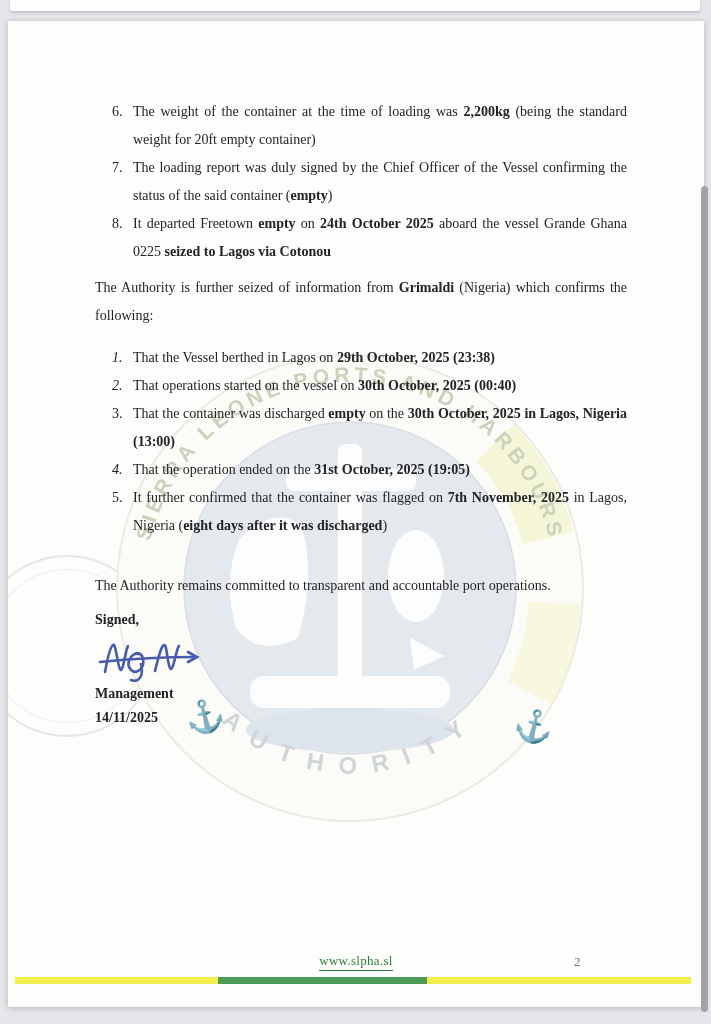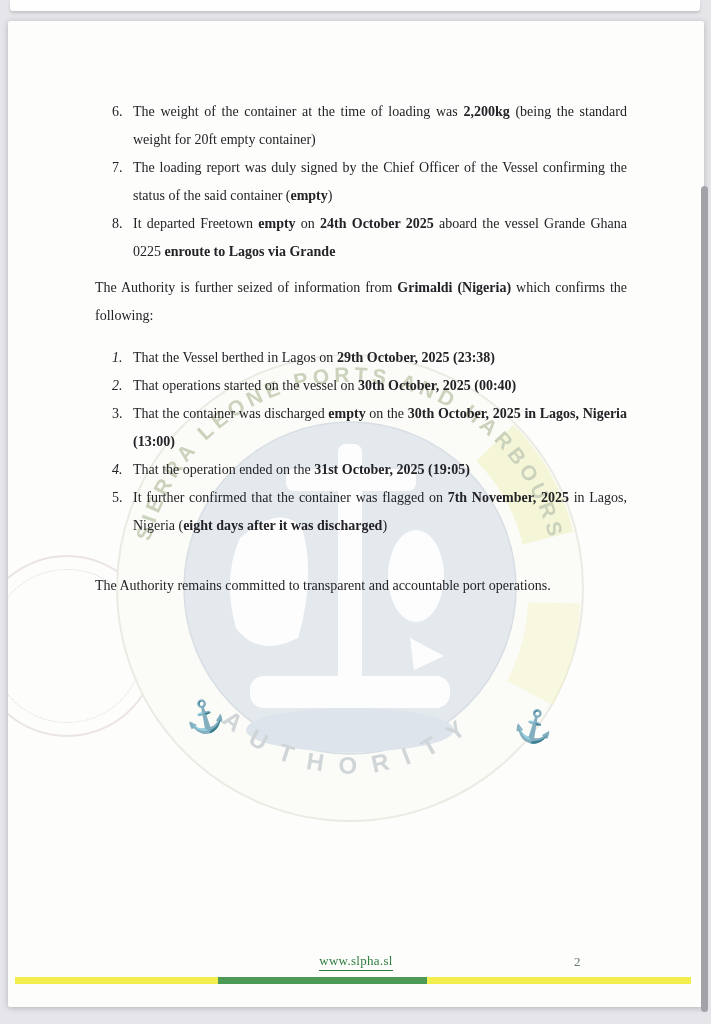--- a/index.html
+++ b/index.html
@@ -21,21 +21,21 @@
 
   
   .content{position:absolute;left:0;top:0;width:100%;padding-top:77px;
     color:#232327;font-size:14px;line-height:28px;}
   .para{margin:0 0 0 87px;width:532px;text-align:justify;}
   .list{margin-left:104px;}
   .item{display:flex;align-items:flex-start;}
   .num{flex:0 0 21px;}
   .num.it{font-style:italic;}
   .ibody{flex:0 0 494px;text-align:justify;}
-  .s-b{font-weight:bold;}
+  .s-b{font-weight:normal;}
   .s-bi{font-weight:bold;}
   .mt-para{margin-top:8px;}
   .mt-list{margin-top:14px;}
   .mt-close{margin-top:32px;}
   .sig-block{margin:8px 0 0 87px;}
   .sig-label,.sig-name,.sig-date{font-weight:bold;line-height:24px;}
   .sig-ink{display:block;margin:2px 0 0 2px;}
 
   
   .footer-site{position:absolute;left:0;top:932px;width:696px;text-align:center;
@@ -92,21 +92,21 @@
           <div class="item">
             <span class="num">6.</span>
             <div class="ibody"><span class="s-r">The weight of the container at the time of loading was </span><span class="s-bi">2,200kg</span><span class="s-r"> (being the standard weight for 20ft empty container)</span></div>
           </div>
           <div class="item">
             <span class="num">7.</span>
             <div class="ibody"><span class="s-r">The loading report was duly signed by the Chief Officer of the Vessel confirming the status of the said container (</span><span class="s-bi">empty</span><span class="s-r">)</span></div>
           </div>
           <div class="item">
             <span class="num">8.</span>
-            <div class="ibody"><span class="s-r">It departed Freetown </span><span class="s-bi">empty</span><span class="s-r"> on </span><span class="s-bi">24th October 2025</span><span class="s-r"> aboard the vessel Grande Ghana 0225 </span><span class="s-bi">enroute to Lagos via Grande</span></div>
+            <div class="ibody"><span class="s-r">It departed Freetown </span><span class="s-bi">empty</span><span class="s-r"> on </span><span class="s-bi">24th October 2025</span><span class="s-r"> aboard the vessel Grande Ghana 0225 </span><span class="s-bi">seized to Lagos via Cotonou</span></div>
           </div>
         </div>
 
       <p class="para mt-para" id="para-main"><span class="s-r">The Authority is further seized of information from </span><span class="s-bi">Grimaldi</span><span class="s-r"> </span><span class="s-b">(Nigeria)</span><span class="s-r"> which confirms the following:</span></p>
 
       <div class="list mt-list" id="list-bottom">
           <div class="item">
             <span class="num it">1.</span>
             <div class="ibody"><span class="s-r">That the Vessel berthed in Lagos on </span><span class="s-bi">29th October, 2025 (23:38)</span></div>
           </div>
@@ -123,20 +123,35 @@
             <div class="ibody"><span class="s-r">That the operation ended on the </span><span class="s-bi">31st October, 2025 (19:05)</span></div>
           </div>
           <div class="item">
             <span class="num">5.</span>
             <div class="ibody"><span class="s-r">It further confirmed that the container was flagged on </span><span class="s-bi">7th November, 2025</span><span class="s-r"> in Lagos, Nigeria (</span><span class="s-bi">eight days after it was discharged</span><span class="s-r">)</span></div>
           </div>
         </div>
 
       <p class="para mt-close" id="closing"><span class="s-r">The Authority remains committed to transparent and accountable port operations.</span></p>
 
+      <div class="sig-block">
+        <div class="sig-label">Signed,</div>
+        <svg class="sig-ink" width="124" height="48" viewBox="0 0 124 48">
+          <g fill="none" stroke="#3a4fa5" stroke-width="2.6" stroke-linecap="round" opacity="0.92">
+            <path d="M8 38 C10 27 13 13 16 11 C19 9 20 29 23 35 C26 41 28 17 31 12"></path>
+            <path d="M42 20 C34 18 28 30 34 36 C40 41 48 34 46 25 C45 19 40 18 38 20"></path>
+            <path d="M44 30 C47 42 42 49 34 46"></path>
+            <path d="M58 37 C61 25 64 12 67 11 C70 10 70 28 73 34 C76 40 79 15 82 12"></path>
+            <path d="M3 28 C32 25 70 23 99 23"></path>
+            <path d="M91 18 L100 23 L91 28"></path>
+          </g>
+        </svg>
+        <div class="sig-name">Management</div>
+        <div class="sig-date">14/11/2025</div>
+      </div>
     </div>
 
     <div class="footer-site"><span>www.slpha.sl</span></div>
     <div class="footer-page">2</div>
     <div class="footer-bar">
       <div class="green"></div>
     </div>
 
   </div>
 

